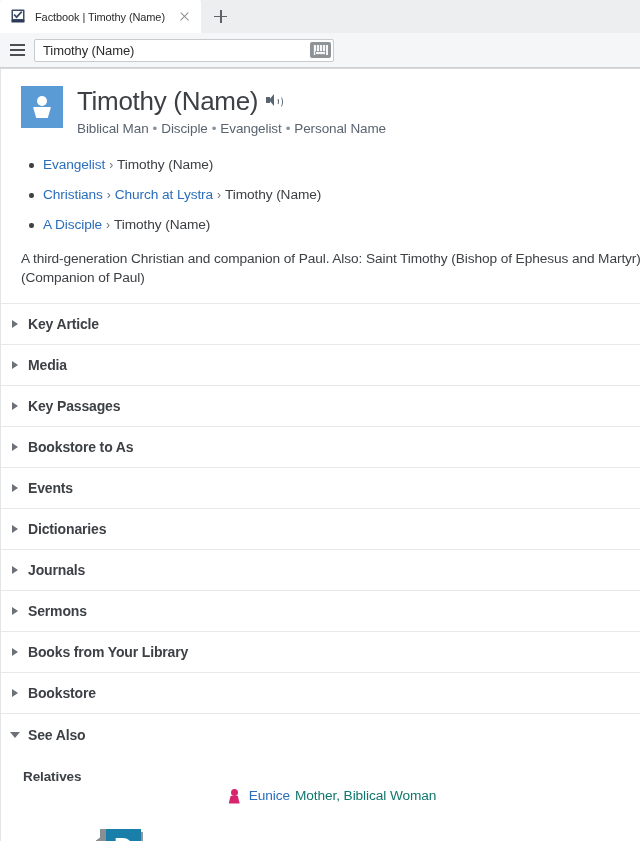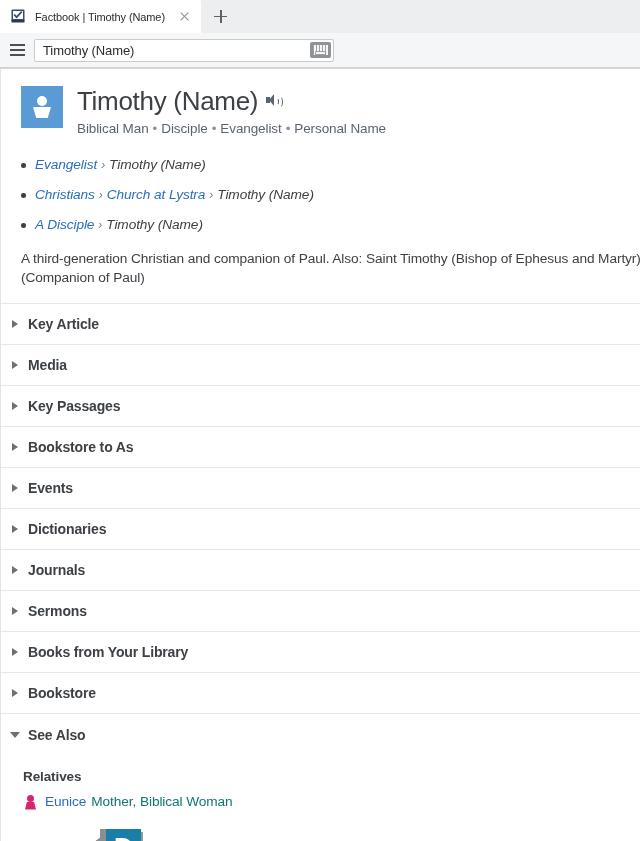--- a/index.html
+++ b/index.html
@@ -265,24 +265,23 @@
     font-size: 13.5px;
     color: #5a6470;
     letter-spacing: -0.1px;
   }
   .hero-sub .dot {
     color: #8a9199;
     padding: 0 4px;
   }
 
   .bullets {
-    margin: 14px 0 0 0;
+    margin: 14px 0 0 8px;
     padding: 0 8px 0 34px;
     list-style: none;
-    font-style: italic;
   }
   .bullets li {
     position: relative;
     font-size: 13.7px;
     color: #3d4145;
     line-height: 30px;
     letter-spacing: -0.1px;
     white-space: nowrap;
   }
   .bullets li::before {
@@ -360,30 +359,30 @@
     letter-spacing: -0.15px;
   }
 
   .seealso-body {
     padding: 14px 0 0 22px;
   }
   .group-title {
     font-size: 13.5px;
     font-weight: bold;
     color: #3d4145;
-    margin-bottom: 6px;
     letter-spacing: -0.1px;
   }
   .rel-row {
     display: flex;
     align-items: center;
     height: 23px;
     font-size: 13.7px;
     letter-spacing: -0.1px;
     white-space: nowrap;
+    justify-content: center;
   }
   .rel-icon {
     width: 16px;
     height: 16px;
     flex: 0 0 auto;
     margin-right: 6px;
     position: relative;
   }
   .rel-icon .head {
     position: absolute;

